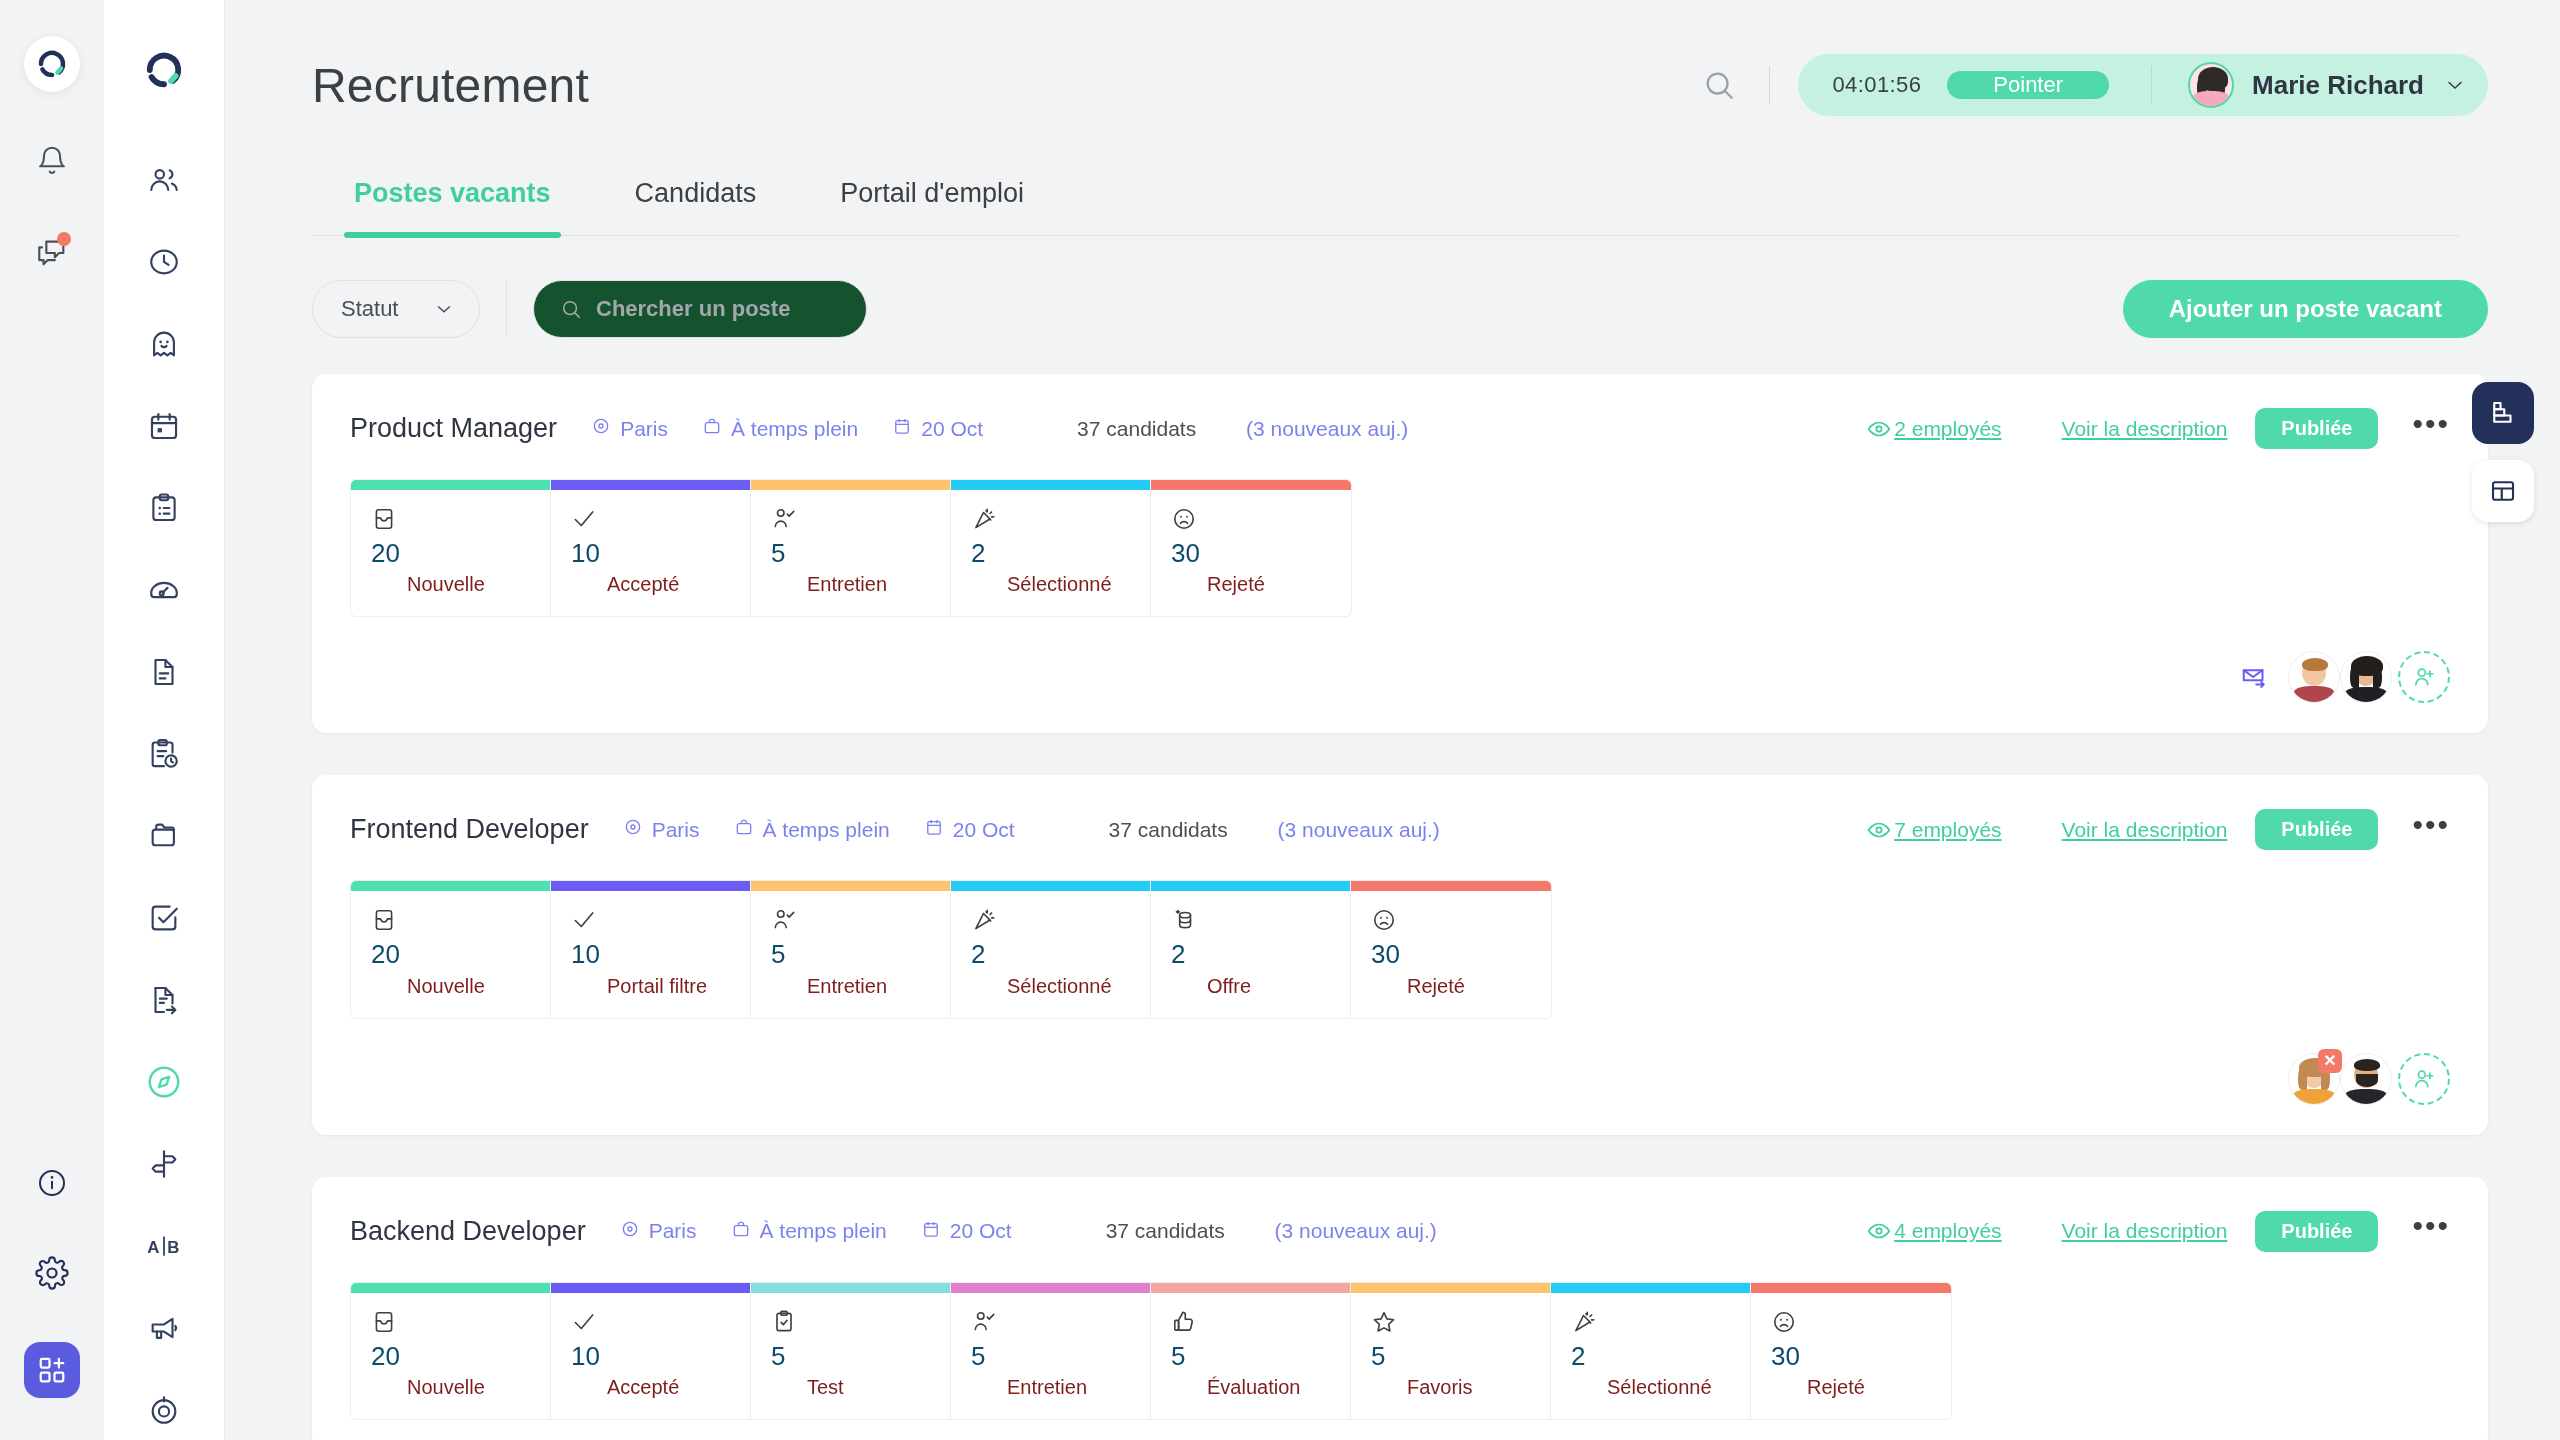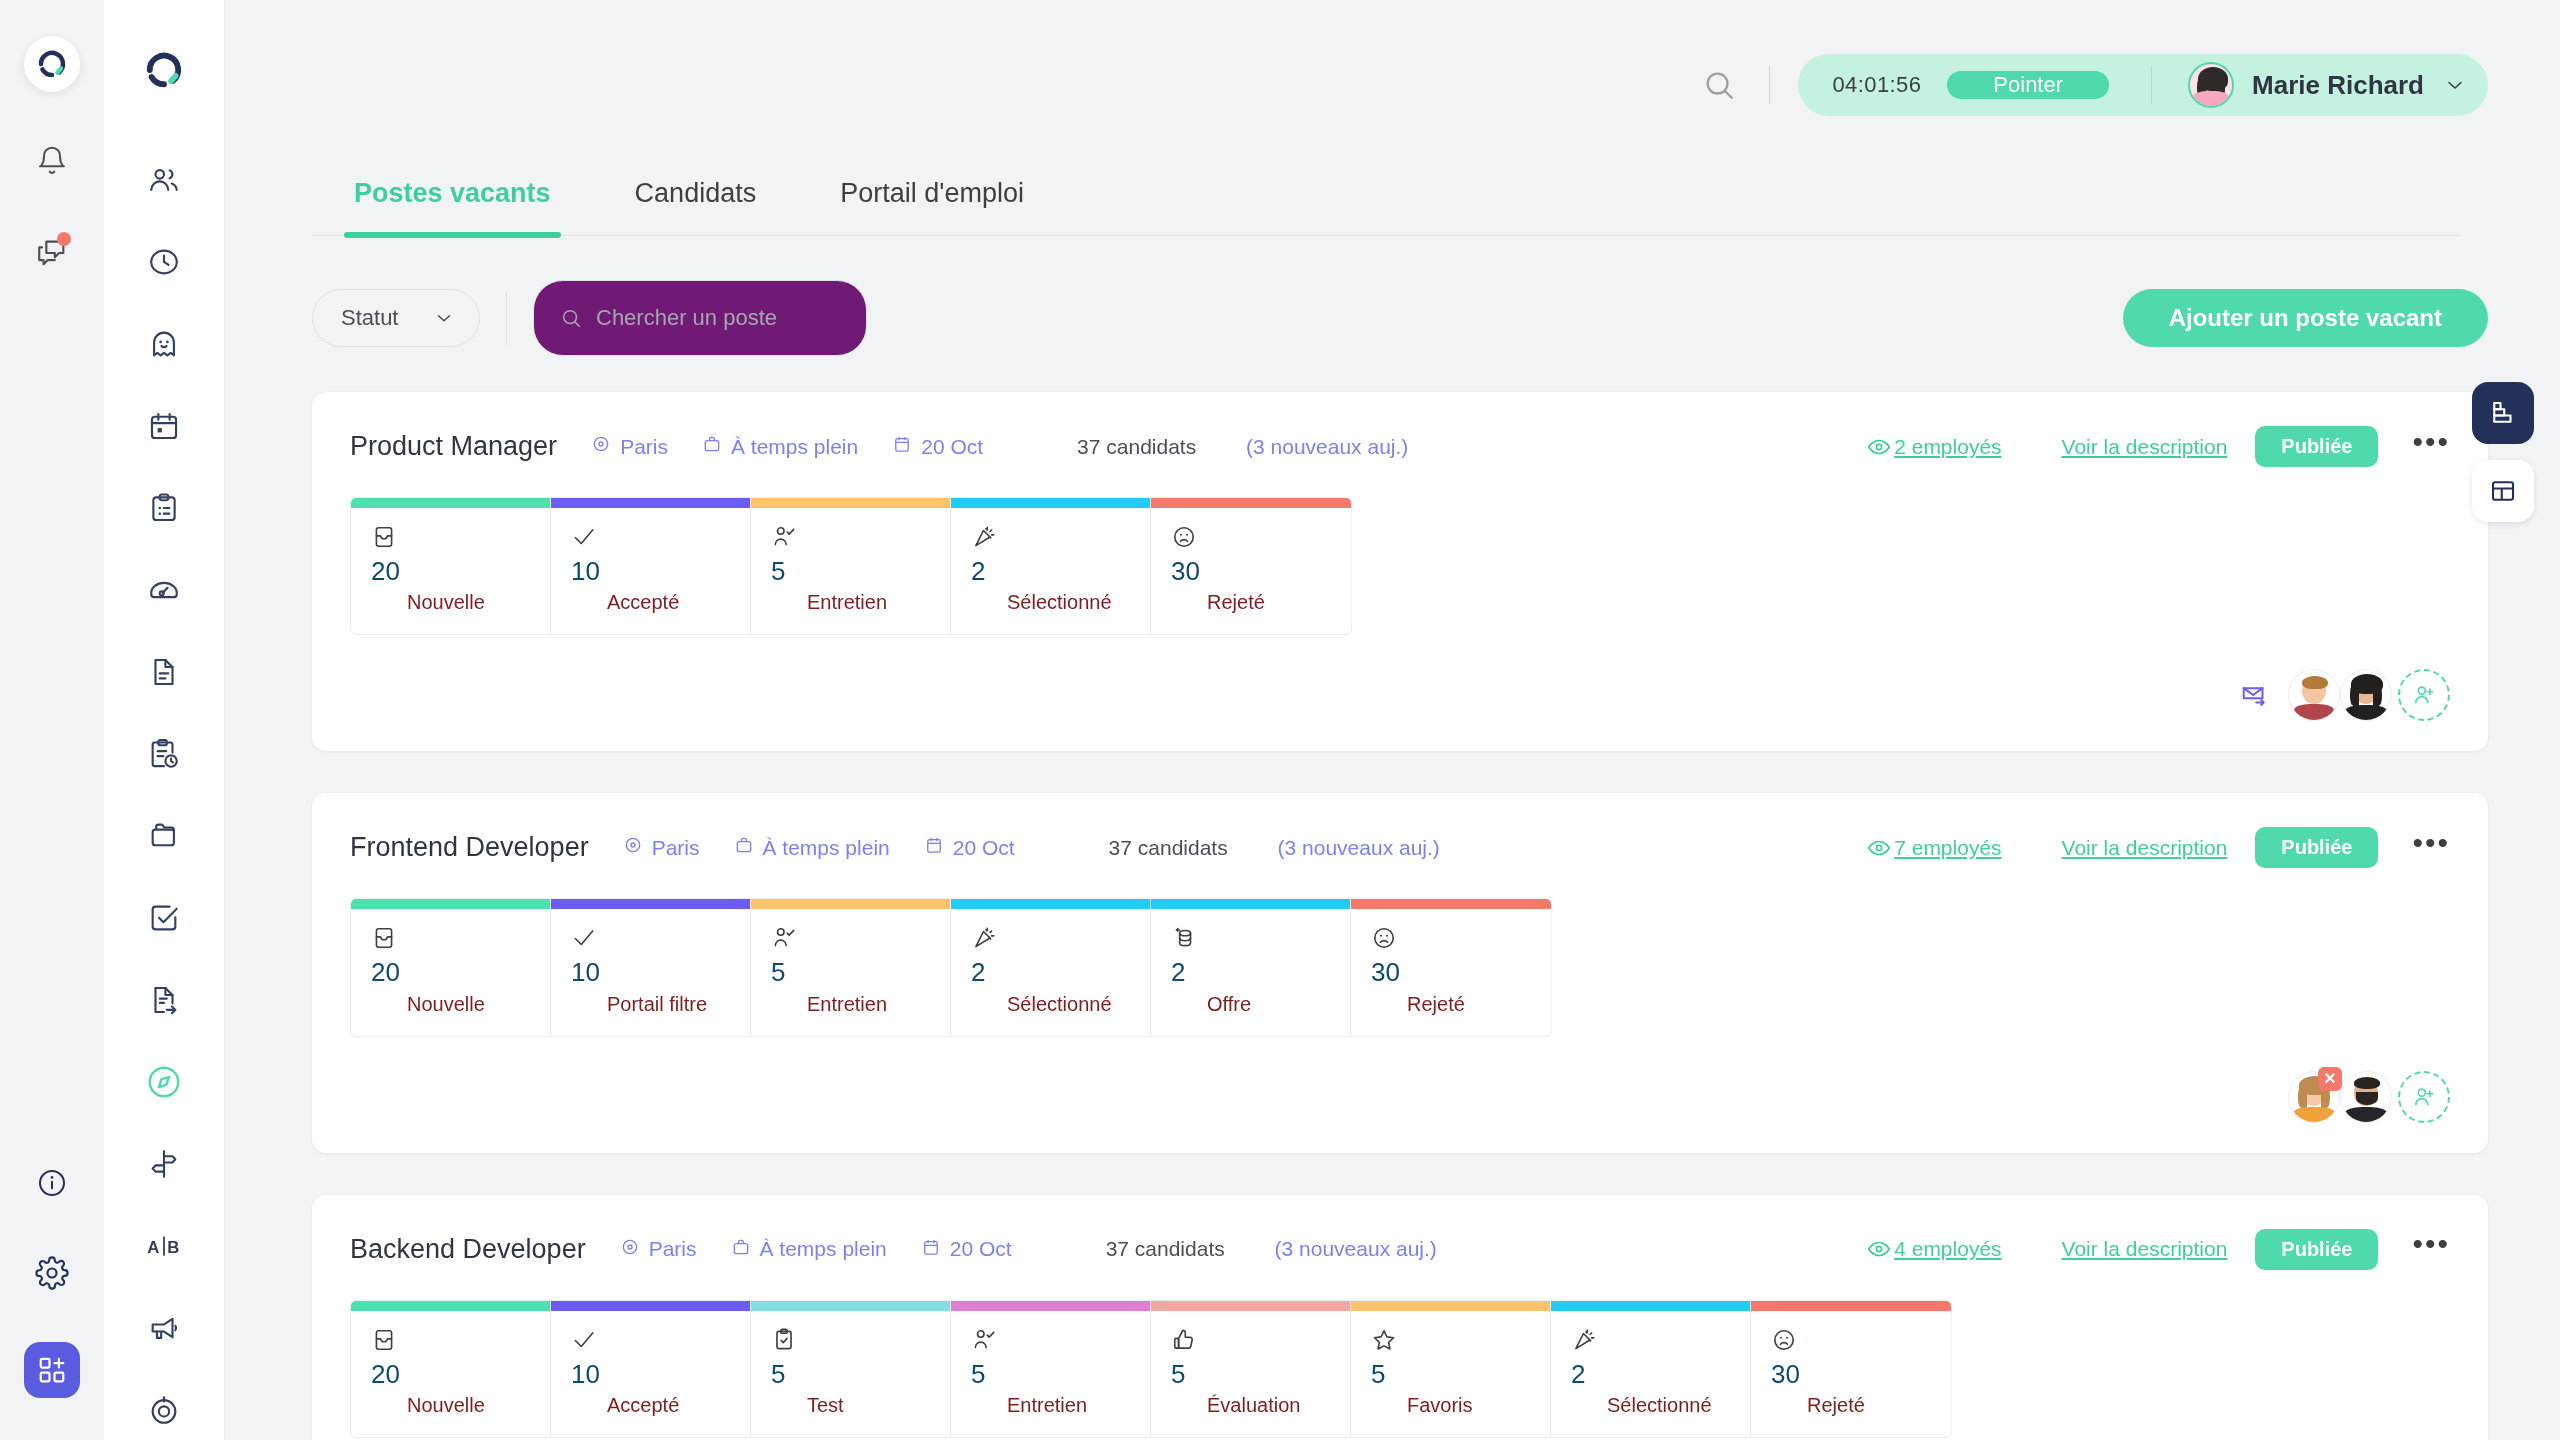--- a/index.html
+++ b/index.html
@@ -90,22 +90,22 @@
 
   
   .filter-row { display: flex; align-items: center; padding: 44px 72px 0 88px; }
   .status-select {
     width: 168px; height: 58px; border: 1px solid #dfe1e4; border-radius: 30px;
     background: #f2f3f5; display: flex; align-items: center; justify-content: space-between;
     padding: 0 24px 0 28px; font-size: 22px; color: #4a4f57;
   }
   .filter-div { width: 1px; height: 54px; background: #dfe1e4; margin: 0 26px; }
   .search-box {
-    width: 334px; height: 76px; border: 1px solid #e2e3e6; border-radius: 30px;
-    background: #701a75; display: flex; align-items: center; gap: 14px; padding: 0 26px;
+    width: 334px; height: 58px; border: 1px solid #e2e3e6; border-radius: 30px;
+    background: #14532d; display: flex; align-items: center; gap: 14px; padding: 0 26px; font-weight: bold;
   }
   .search-box span.ph { font-size: 22px; color: #a3a7ae; }
   .add-btn {
     margin-left: auto; background: #4fd9ac; color: #fff;
     border-radius: 34px; height: 58px; padding: 0 46px;
     display: flex; align-items: center; font-size: 24px; font-weight: bold;
   }
 
   
   .cards { padding: 36px 72px 0 88px; display: flex; flex-direction: column; gap: 42px; }
@@ -349,20 +349,21 @@
         <circle cx="12" cy="13" r="8"></circle>
           <circle cx="12" cy="13" r="3.6"></circle>
           <path d="M12 3v3"></path>
       </svg>
     </div>
   </div>
 
   <div class="main">
 
     <div class="topbar">
+      <div class="page-title">Recrutement</div>
 
       <div class="topbar-right">
         <div class="search-ico">
           <svg width="34" height="34" viewBox="0 0 24 24" fill="none" stroke="#9aa0a8" stroke-width="1.6" stroke-linecap="round">
             <circle cx="11" cy="11" r="7"></circle>
               <path d="M16.2 16.2 21 21"></path>
           </svg>
         </div>
         <div class="vdiv"></div>
 

